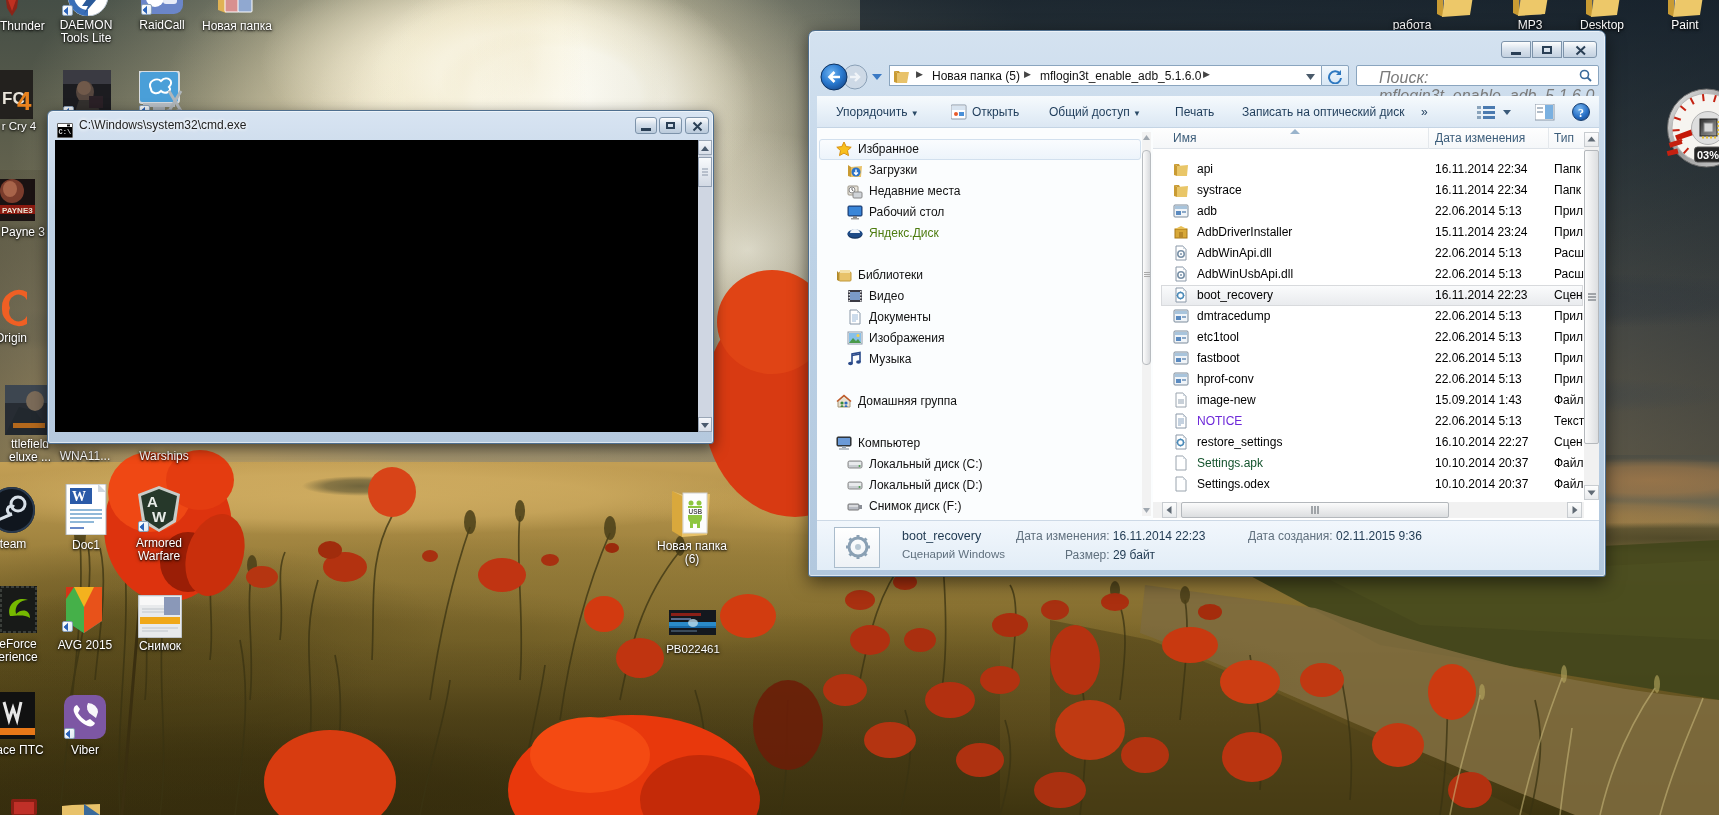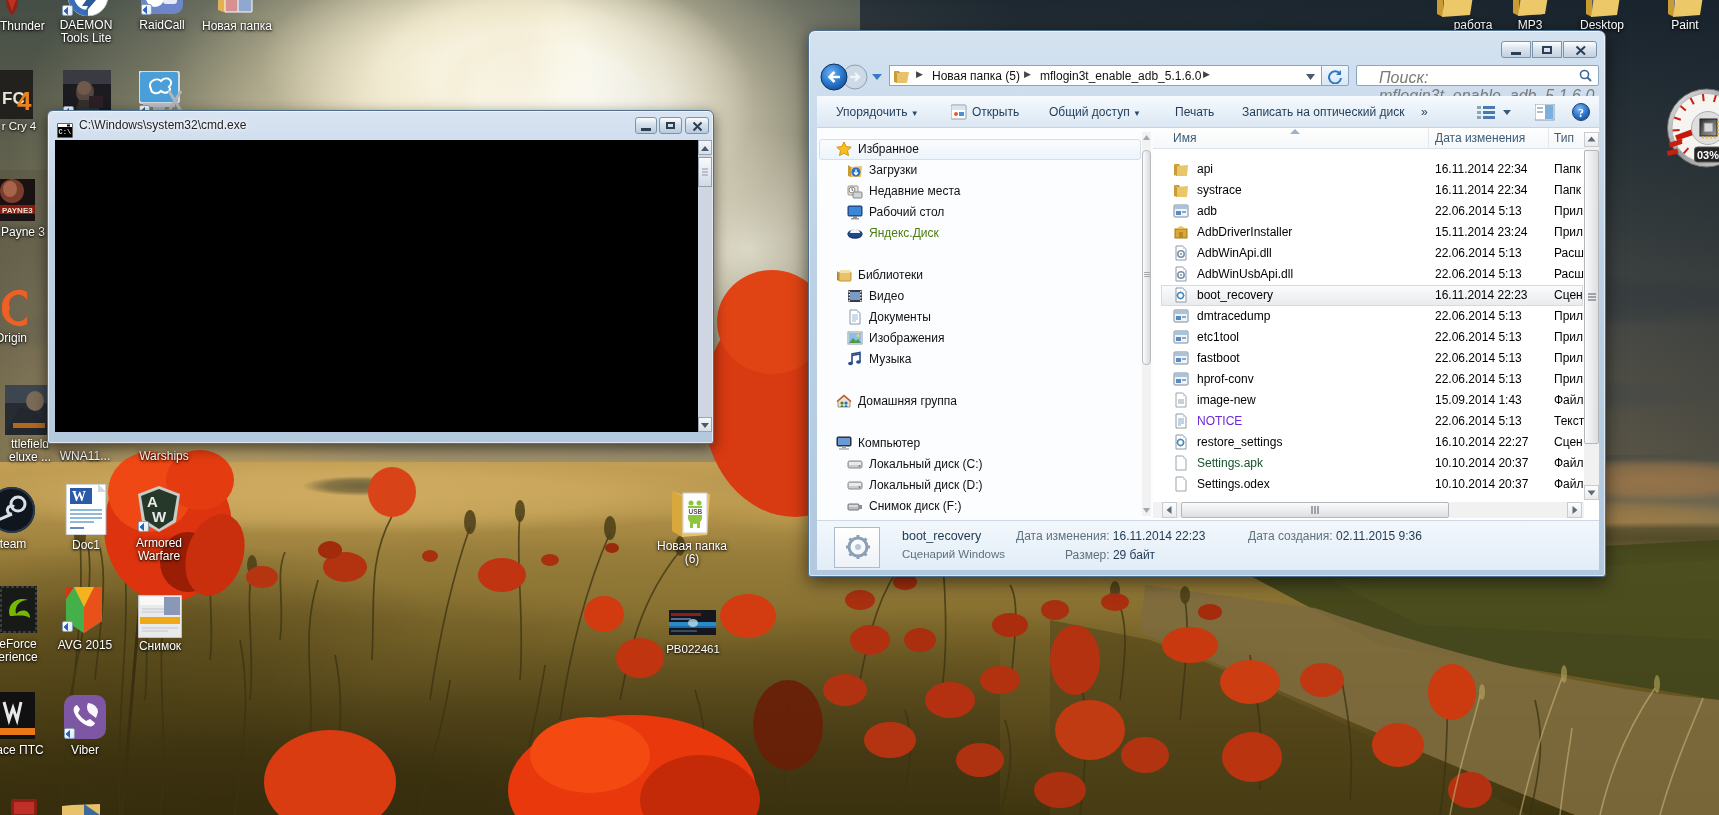--- a/index.html
+++ b/index.html
@@ -363,21 +363,21 @@
     <rect x="20" y="-9" width="14" height="21" rx="1" fill="#90a8d0" stroke="#fff"></rect>
   </svg>
 <div class="lbl" style="left:198px;top:20px;width:78px">Новая папка</div>
 
 <svg class="ico" style="left:1436px;top:0" width="37" height="17">
     <path d="M1,-12 L1,14 L7,17 L7,-9 Z" fill="#c99b33"></path>
     <rect x="8" y="-12" width="12" height="26" rx="1" fill="#e8d8b8" stroke="#f0e8d8" stroke-opacity=".7"></rect>
     <rect x="19" y="-11" width="11" height="25" rx="1" fill="#c08868" stroke="#f0e8d8" stroke-opacity=".7"></rect>
     <path d="M6,17 L34,15 L37,-4 L9,-3 Z" fill="#edc869"></path>
   </svg>
-<div class="lbl" style="left:1449px;top:19px;width:48px">работа</div>
+<div class="lbl" style="left:1388px;top:19px;width:48px">работа</div>
 <svg class="ico" style="left:1512px;top:0" width="36" height="16">
     <path d="M1,-12 L1,13 L7,16 L7,-9 Z" fill="#c99b33"></path>
     <rect x="8" y="-12" width="12" height="26" rx="1" fill="#2a2e38" stroke="#d8d8e0" stroke-opacity=".6"></rect>
     <rect x="19" y="-11" width="11" height="25" rx="1" fill="#3a3e48" stroke="#d8d8e0" stroke-opacity=".6"></rect>
     <path d="M6,16 L33,14 L36,-4 L9,-3 Z" fill="#edc869"></path>
   </svg>
 <div class="lbl" style="left:1506px;top:19px;width:48px">MP3</div>
 <svg class="ico" style="left:1585px;top:0" width="35" height="17">
     <path d="M1,-12 L1,14 L7,17 L7,-9 Z" fill="#c99b33"></path>
     <rect x="8" y="-12" width="12" height="26" rx="1" fill="#4a3828" stroke="#e0d8d0" stroke-opacity=".6"></rect>

